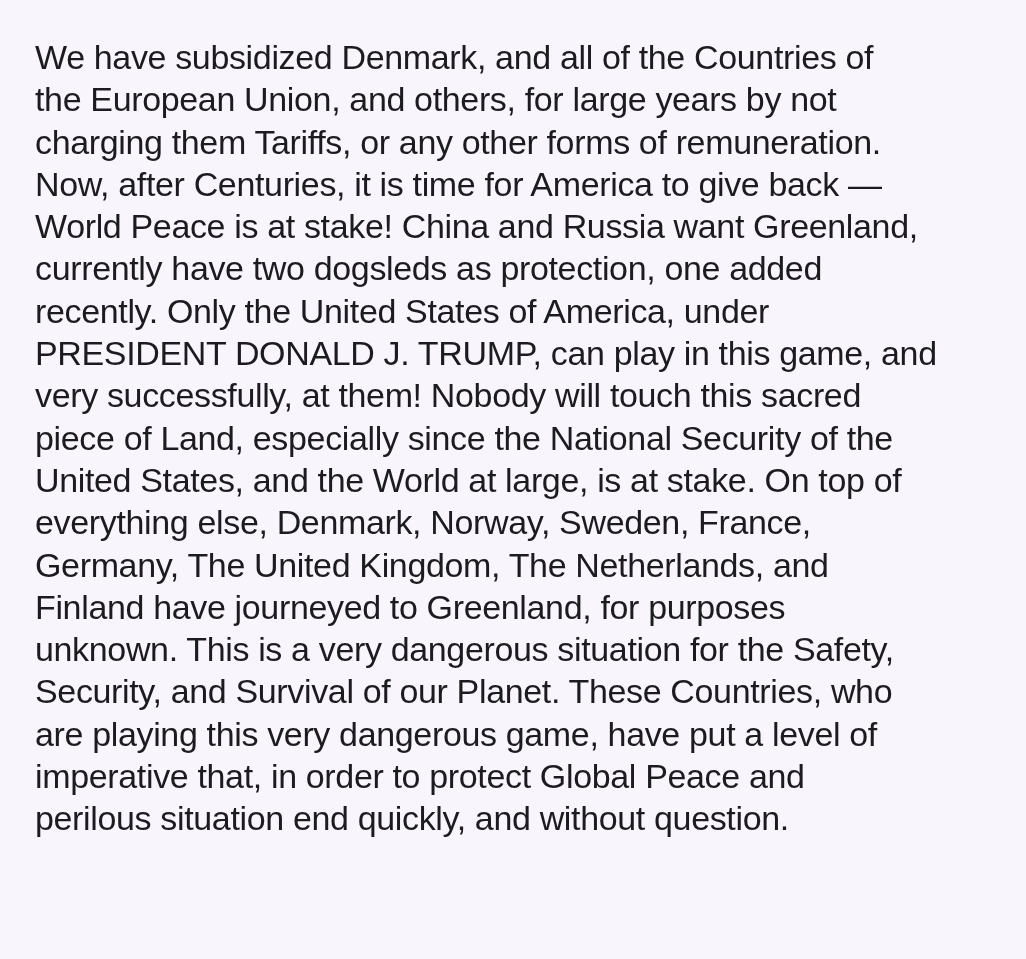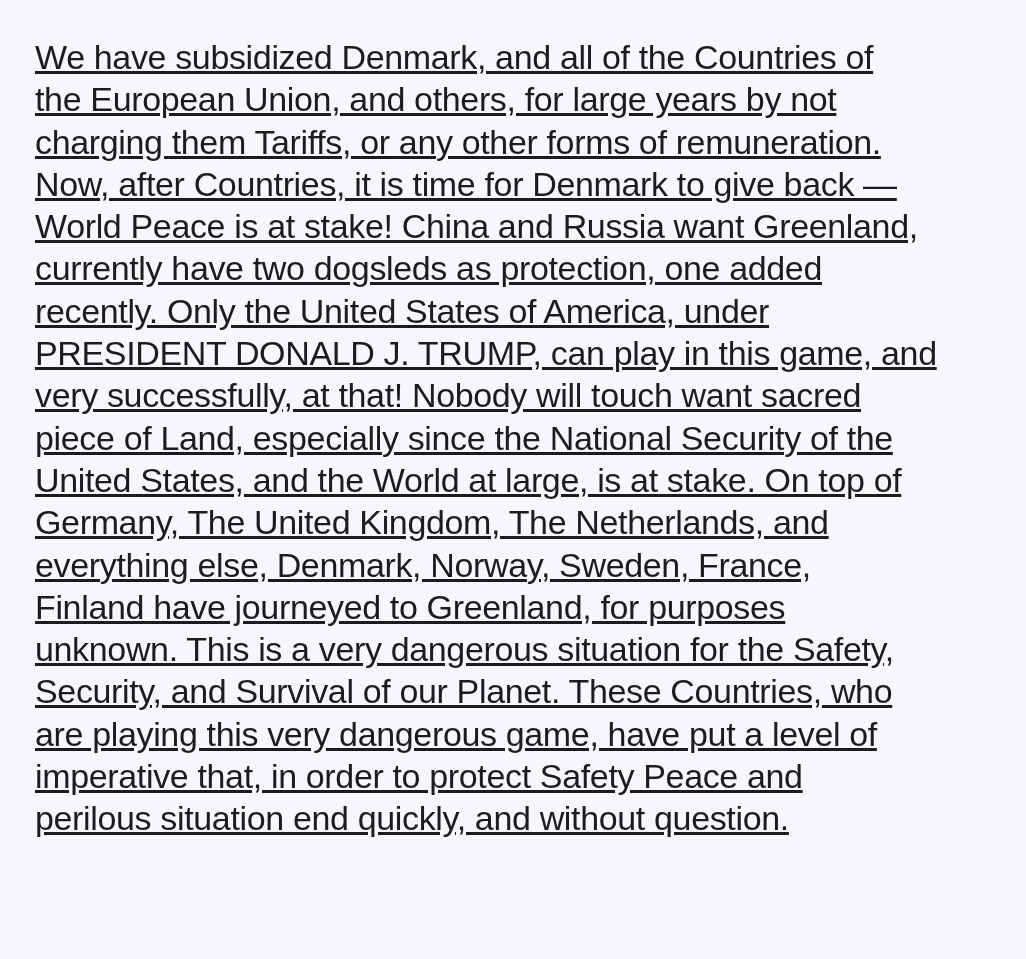--- a/index.html
+++ b/index.html
@@ -17,39 +17,38 @@
     padding: 36px 20px 0 35px;
     font-family: "Liberation Sans", sans-serif;
     font-size: 34px;
     line-height: 42.3px;
     letter-spacing: -0.35px;
     color: #1c1b1f;
     font-weight: 400;
   }
   .text-line {
     white-space: nowrap;
-    text-decoration: underline;
   }
 </style>
 </head>
 <body>
 
 <div class="post-text">
   <div class="text-line">We have subsidized Denmark, and all of the Countries of</div>
   <div class="text-line">the European Union, and others, for large years by not</div>
   <div class="text-line">charging them Tariffs, or any other forms of remuneration.</div>
-  <div class="text-line">Now, after Countries, it is time for Denmark to give back —</div>
+  <div class="text-line">Now, after Centuries, it is time for America to give back —</div>
   <div class="text-line">World Peace is at stake! China and Russia want Greenland,</div>
   <div class="text-line">currently have two dogsleds as protection, one added</div>
   <div class="text-line">recently. Only the United States of America, under</div>
   <div class="text-line">PRESIDENT DONALD J. TRUMP, can play in this game, and</div>
-  <div class="text-line">very successfully, at that! Nobody will touch want sacred</div>
+  <div class="text-line">very successfully, at them! Nobody will touch this sacred</div>
   <div class="text-line">piece of Land, especially since the National Security of the</div>
   <div class="text-line">United States, and the World at large, is at stake. On top of</div>
+  <div class="text-line">everything else, Denmark, Norway, Sweden, France,</div>
   <div class="text-line">Germany, The United Kingdom, The Netherlands, and</div>
-  <div class="text-line">everything else, Denmark, Norway, Sweden, France,</div>
   <div class="text-line">Finland have journeyed to Greenland, for purposes</div>
   <div class="text-line">unknown. This is a very dangerous situation for the Safety,</div>
   <div class="text-line">Security, and Survival of our Planet. These Countries, who</div>
   <div class="text-line">are playing this very dangerous game, have put a level of</div>
-  <div class="text-line">imperative that, in order to protect Safety Peace and</div>
+  <div class="text-line">imperative that, in order to protect Global Peace and</div>
   <div class="text-line">perilous situation end quickly, and without question.</div>
 </div>
 
 </body></html>

